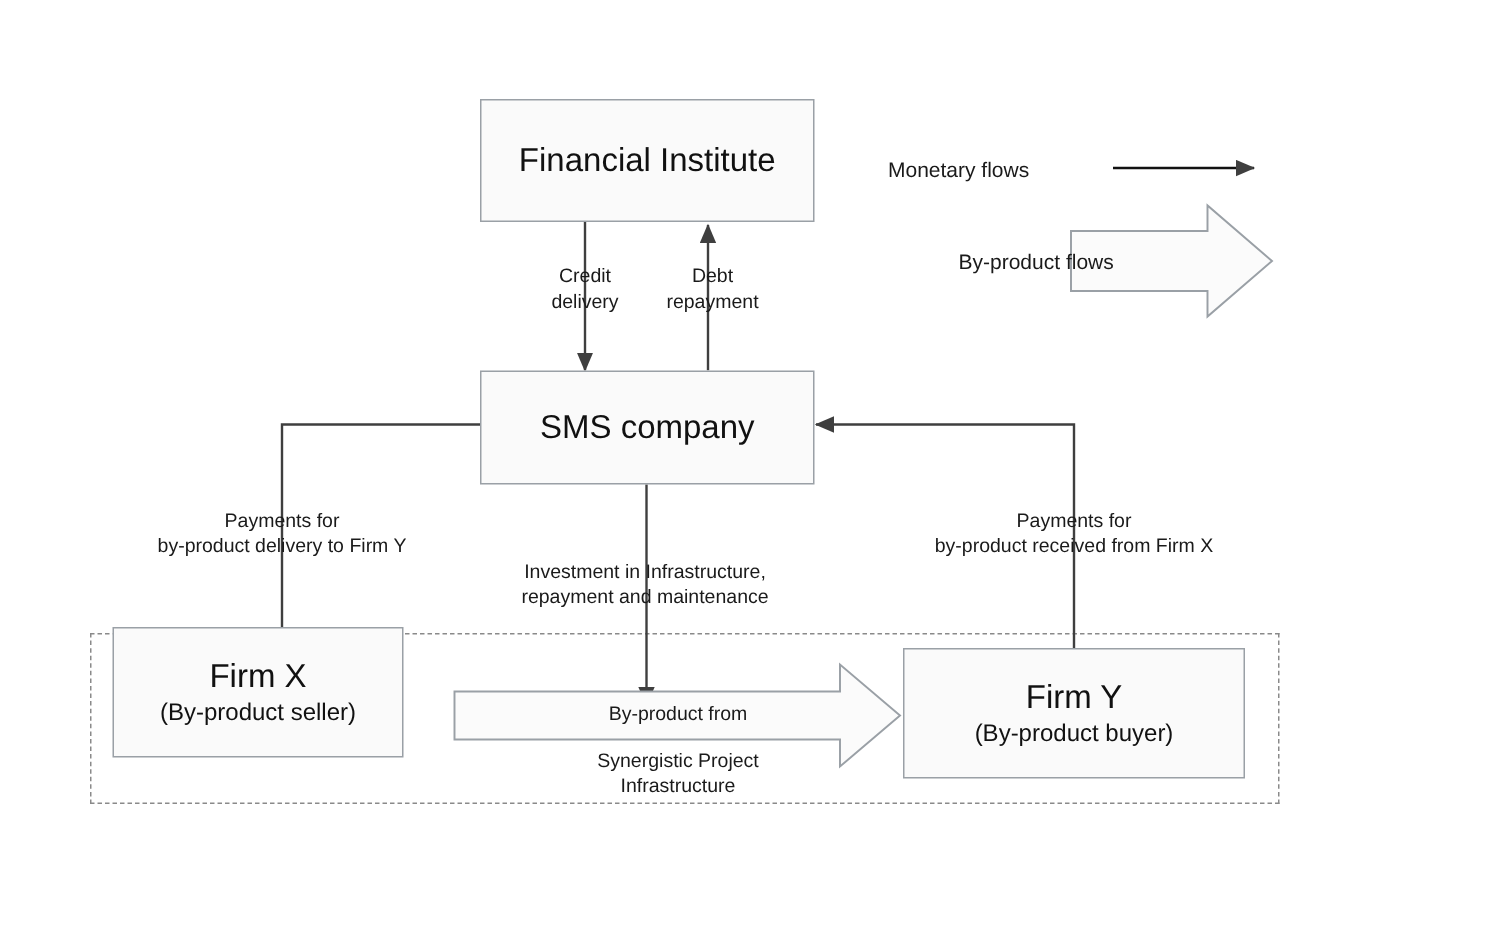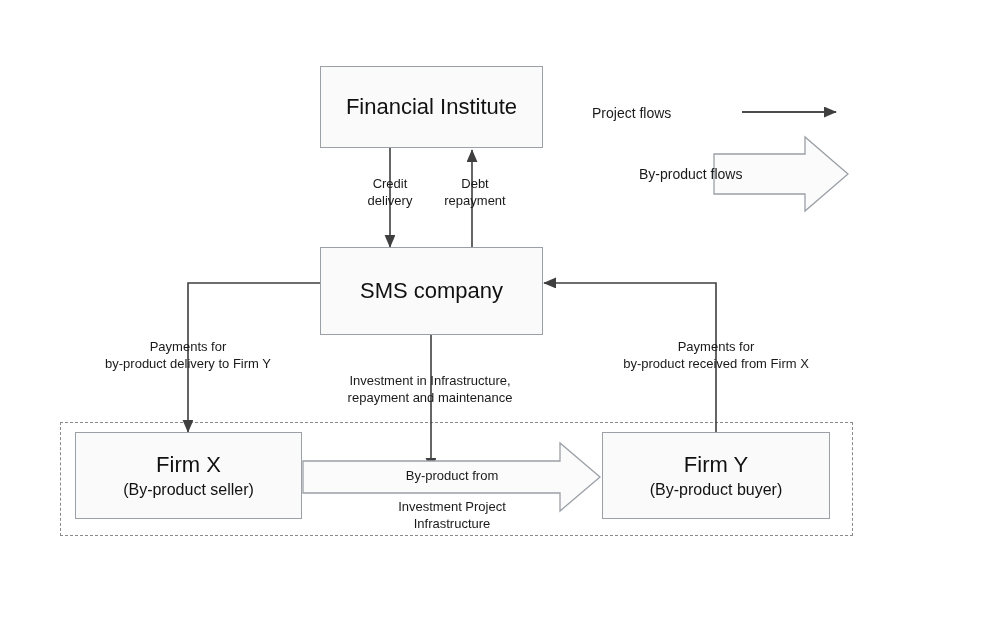--- a/index.html
+++ b/index.html
@@ -97,25 +97,25 @@
 
     <line x1="742" y1="112" x2="836" y2="112" stroke="#111" stroke-width="1.6" marker-end="url(#arrowhead)"></line>
 
     <path d="M714,154 L805,154 L805,137 L848,174 L805,211 L805,194 L714,194 Z" fill="#fbfbfb" stroke="#9aa0a6" stroke-width="1.3" stroke-linejoin="miter"></path>
   </svg>
 
   <div class="box" style="left:320px; top:66px; width:223px; height:82px;">
     <div class="box-title">Financial Institute</div>
   </div>
 
-  <div class="box" style="left:320px; top:247px; width:223px; height:88px;">
+  <div class="box" style="left:320px; top:247px; width:223px; height:76px;">
     <div class="box-title">SMS company</div>
   </div>
 
-  <div class="box" style="left:75px; top:432px; width:227px; height:87px;">
+  <div class="box" style="left:75px; top:418px; width:194px; height:87px;">
     <div class="box-title">Firm X</div>
     <div class="box-sub">(By-product seller)</div>
   </div>
 
   <div class="box" style="left:602px; top:432px; width:228px; height:87px;">
     <div class="box-title">Firm Y</div>
     <div class="box-sub">(By-product buyer)</div>
   </div>
 
   <div class="lbl" style="left:340px; top:175px; width:100px;">Credit
@@ -128,20 +128,20 @@
 by-product delivery to Firm Y</div>
 
   <div class="lbl" style="left:596px; top:338px; width:240px;">Payments for
 by-product received from Firm X</div>
 
   <div class="lbl" style="left:330px; top:372px; width:200px;">Investment in Infrastructure,
 repayment and maintenance</div>
 
   <div class="lbl" style="left:352px; top:467px; width:200px;">By-product  from</div>
 
-  <div class="lbl" style="left:352px; top:498px; width:200px;">Investment Project
+  <div class="lbl" style="left:352px; top:498px; width:200px;">Synergistic Project
 Infrastructure</div>
 
-  <div class="legend-lbl" style="left:592px; top:104px;">Project flows</div>
+  <div class="legend-lbl" style="left:592px; top:104px;">Monetary flows</div>
 
   <div class="legend-lbl" style="left:592px; top:165px;margin-left:47px;">By-product flows</div>
 
 </div>
 
 </body></html>

